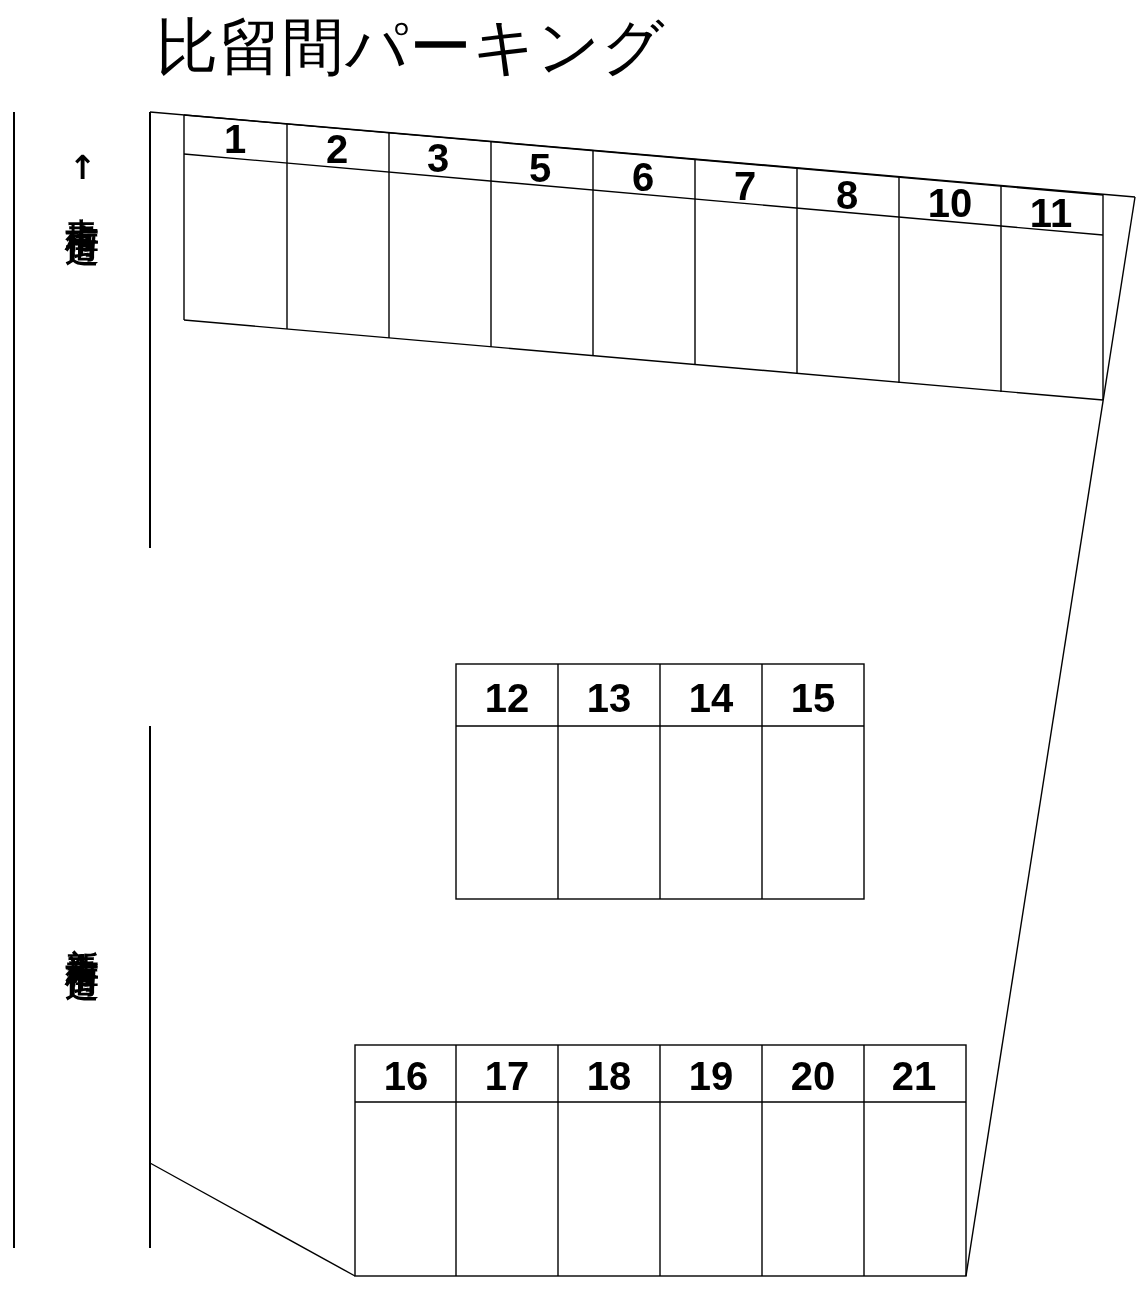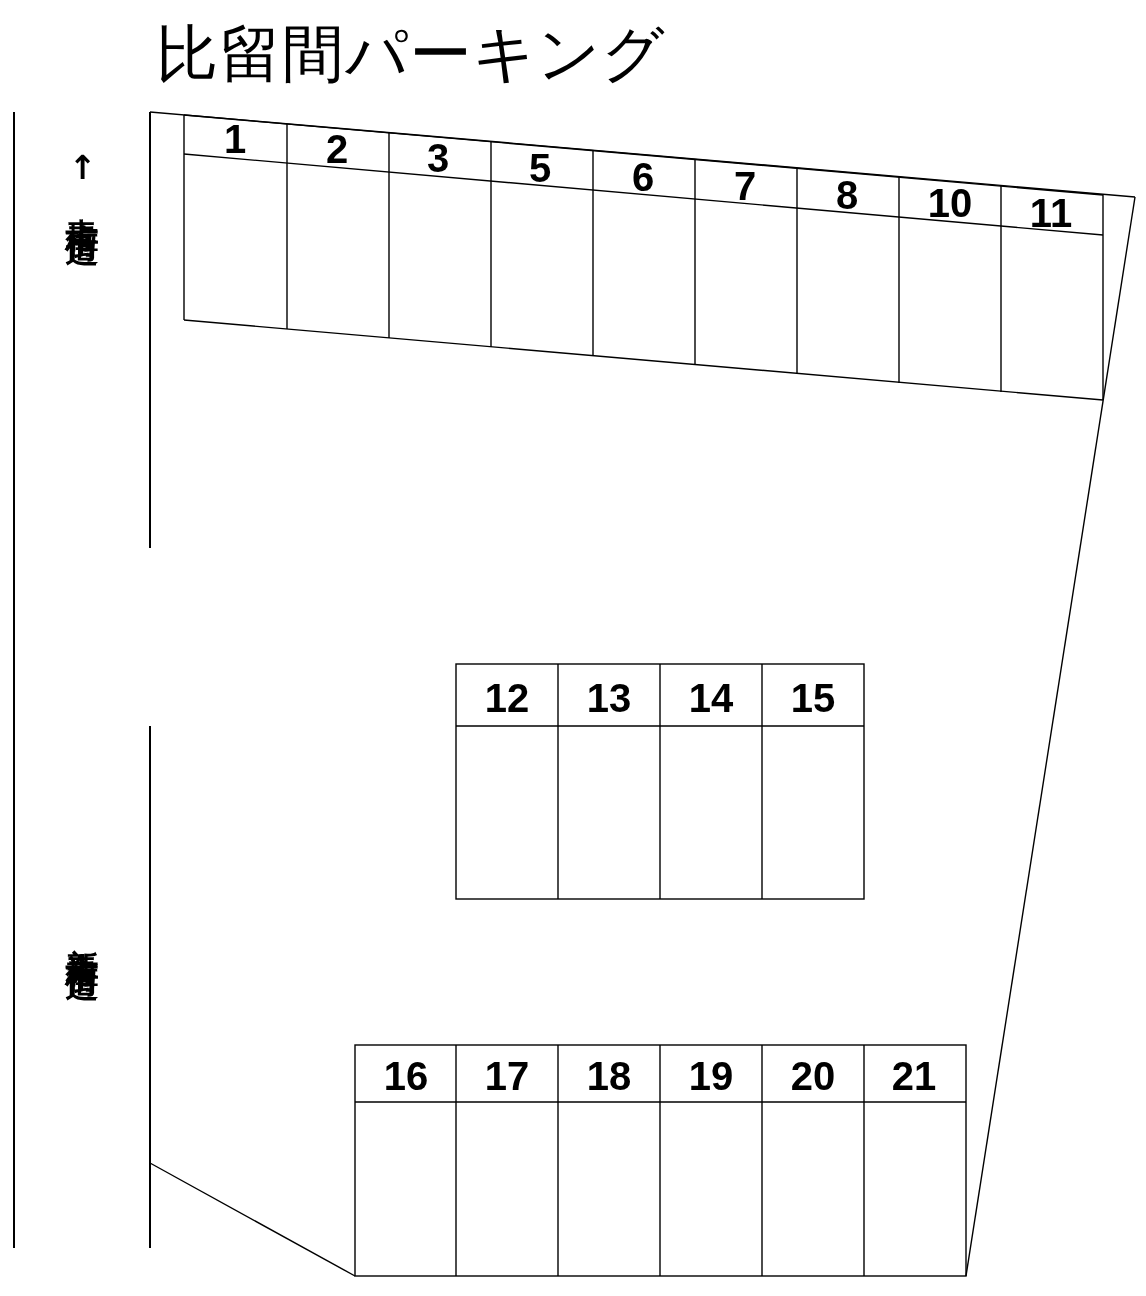--- a/index.html
+++ b/index.html
@@ -1,18 +1,18 @@
 <!DOCTYPE html>
 <html><head>
   <meta charset="utf-8">
   <style>
     html, body { margin: 0; padding: 0; background: #ffffff; }
     body { width: 1146px; height: 1296px; position: relative; overflow: hidden;
            font-family: "DejaVu Sans", "Liberation Sans", sans-serif; }
-    .title { position: absolute; left: 156px; top: 16px; font-size: 62px; line-height: 76px;
+    .title { position: absolute; left: 156px; top: 9px; font-size: 62px; line-height: 76px;
              color: #000; letter-spacing: 1px; white-space: nowrap; }
     .road-label { position: absolute; font-size: 33px; font-weight: bold; color: #000;
                   writing-mode: vertical-rl; text-orientation: upright; letter-spacing: 5px;
                   line-height: 36px; }
     svg { position: absolute; left: 0; top: 0; }
     .stall-num { font-family: "Liberation Sans", "DejaVu Sans", sans-serif; font-size: 40px;
                  fill: #000; text-anchor: middle; font-weight: bold; }
     line, polyline, polygon, rect { stroke: #000; stroke-width: 1.4; fill: none; }
     .thick { stroke-width: 2; }
   </style>

